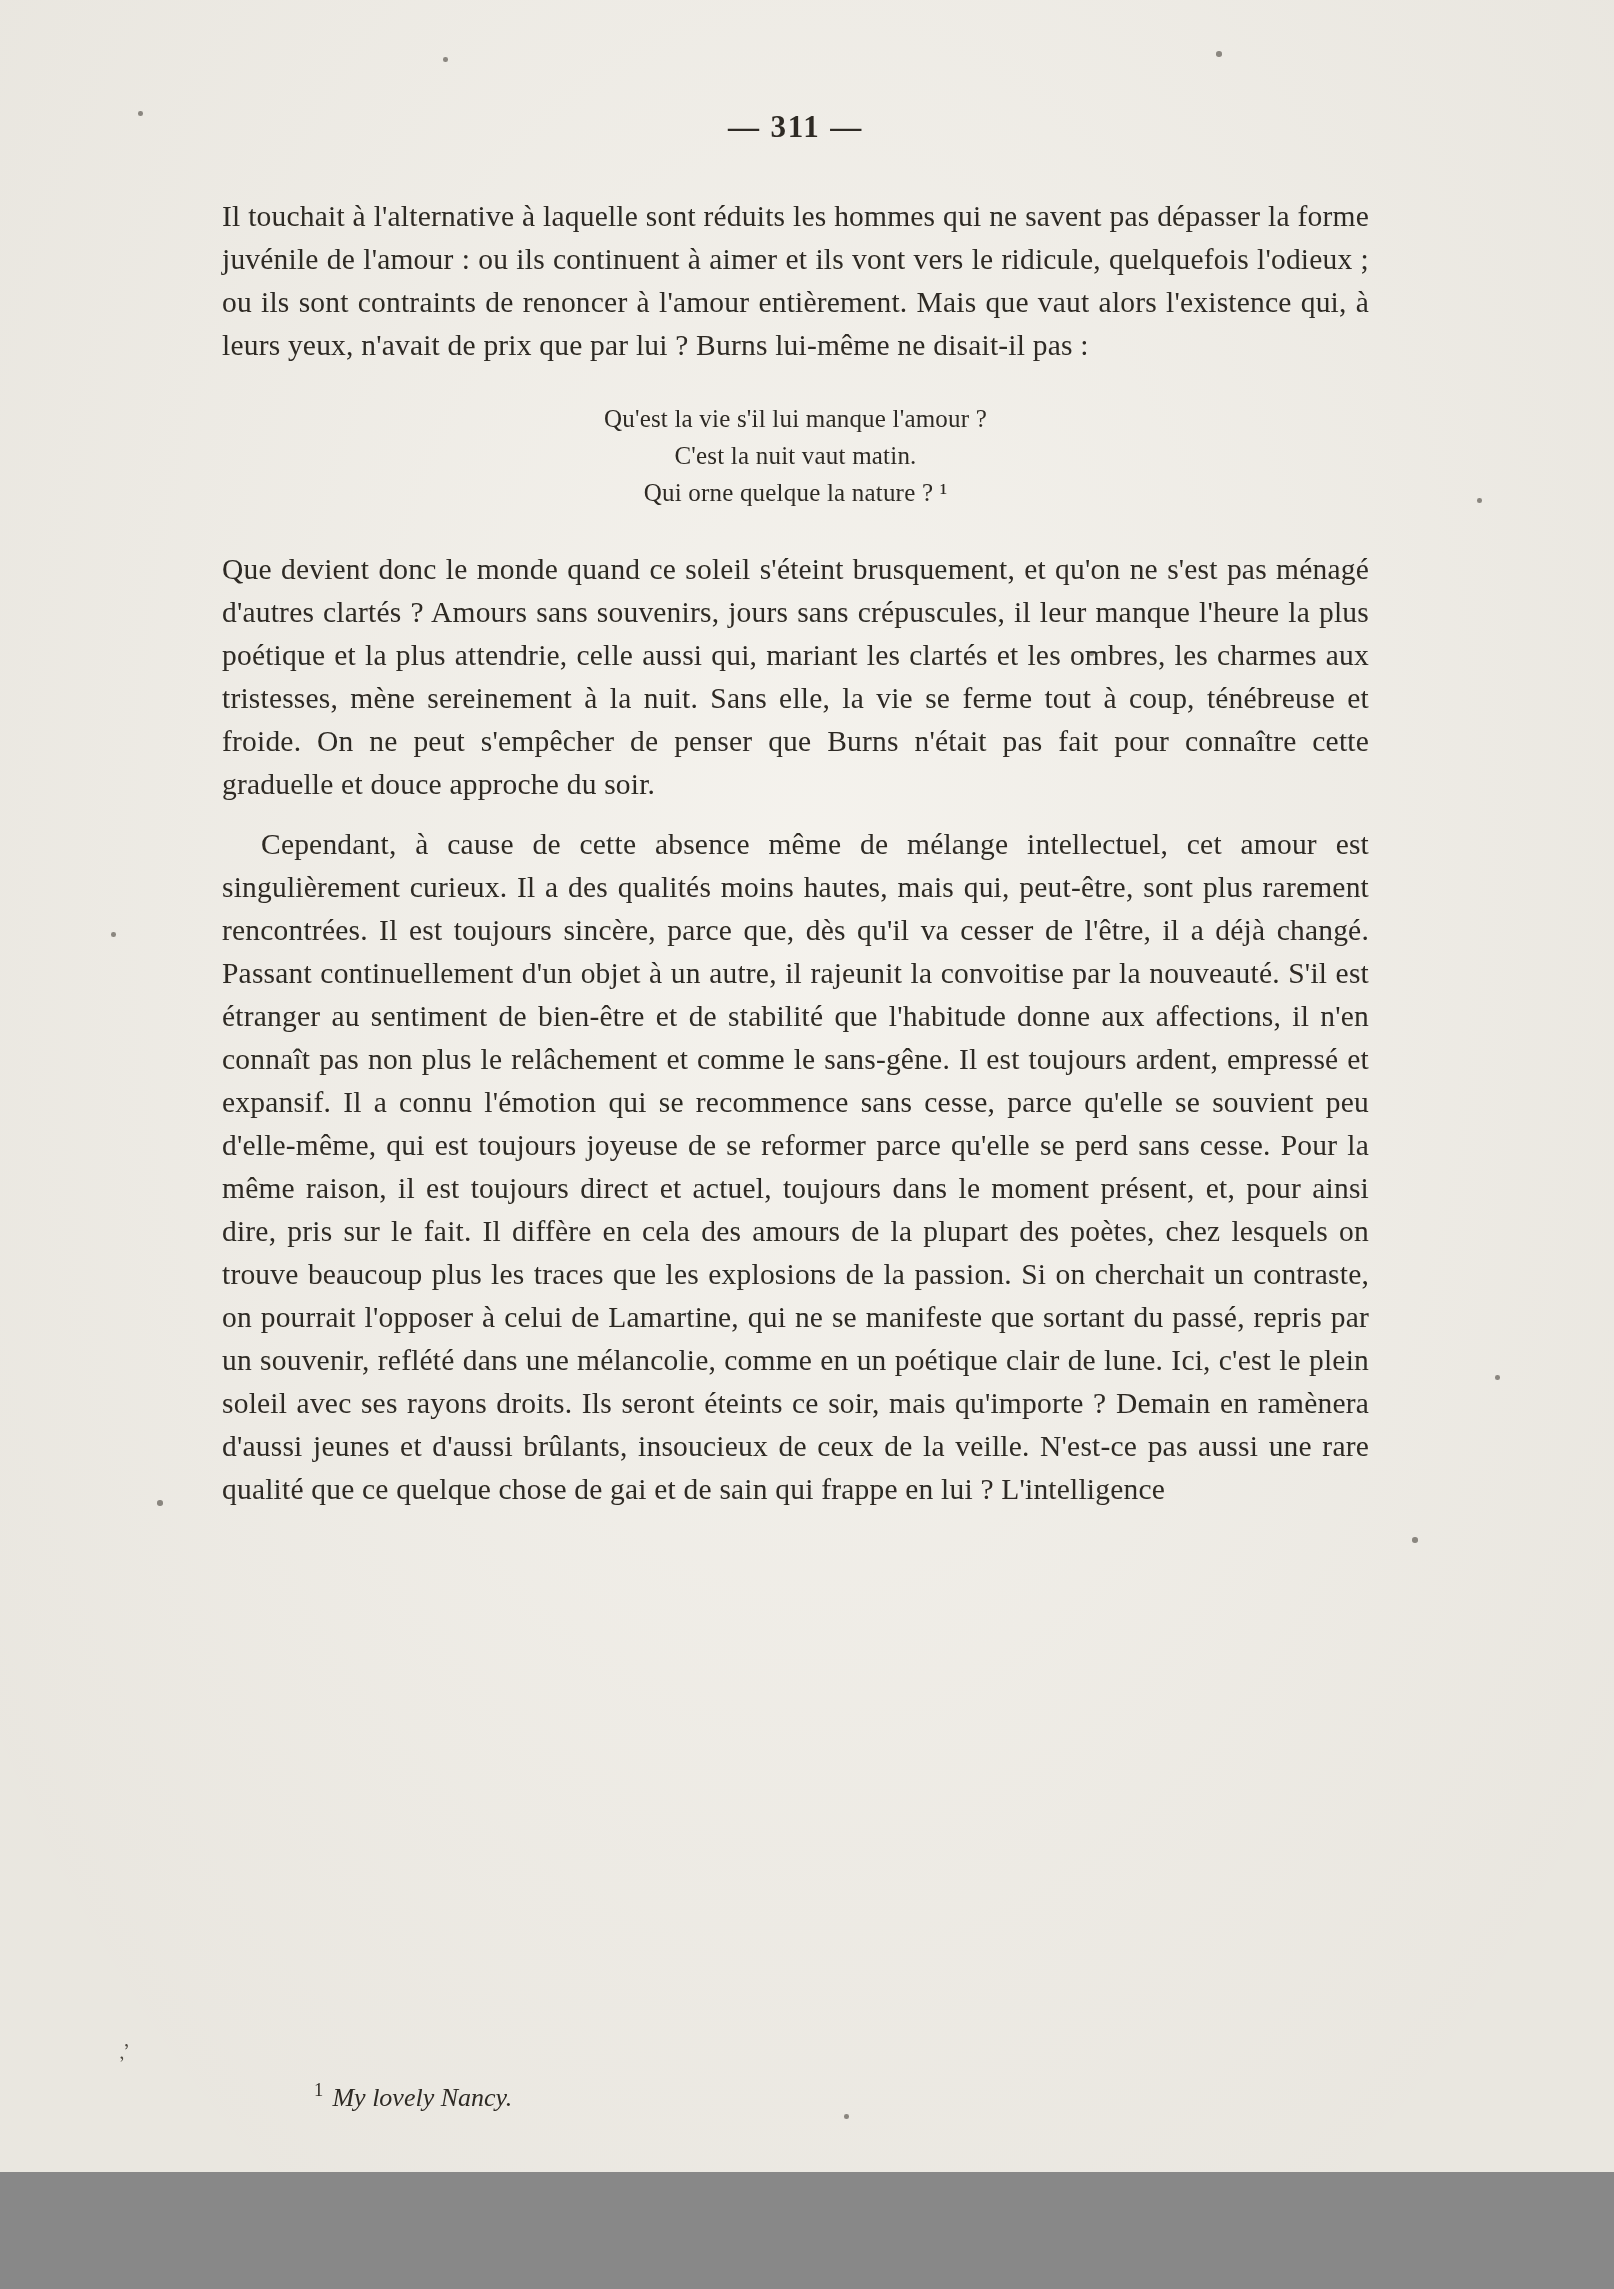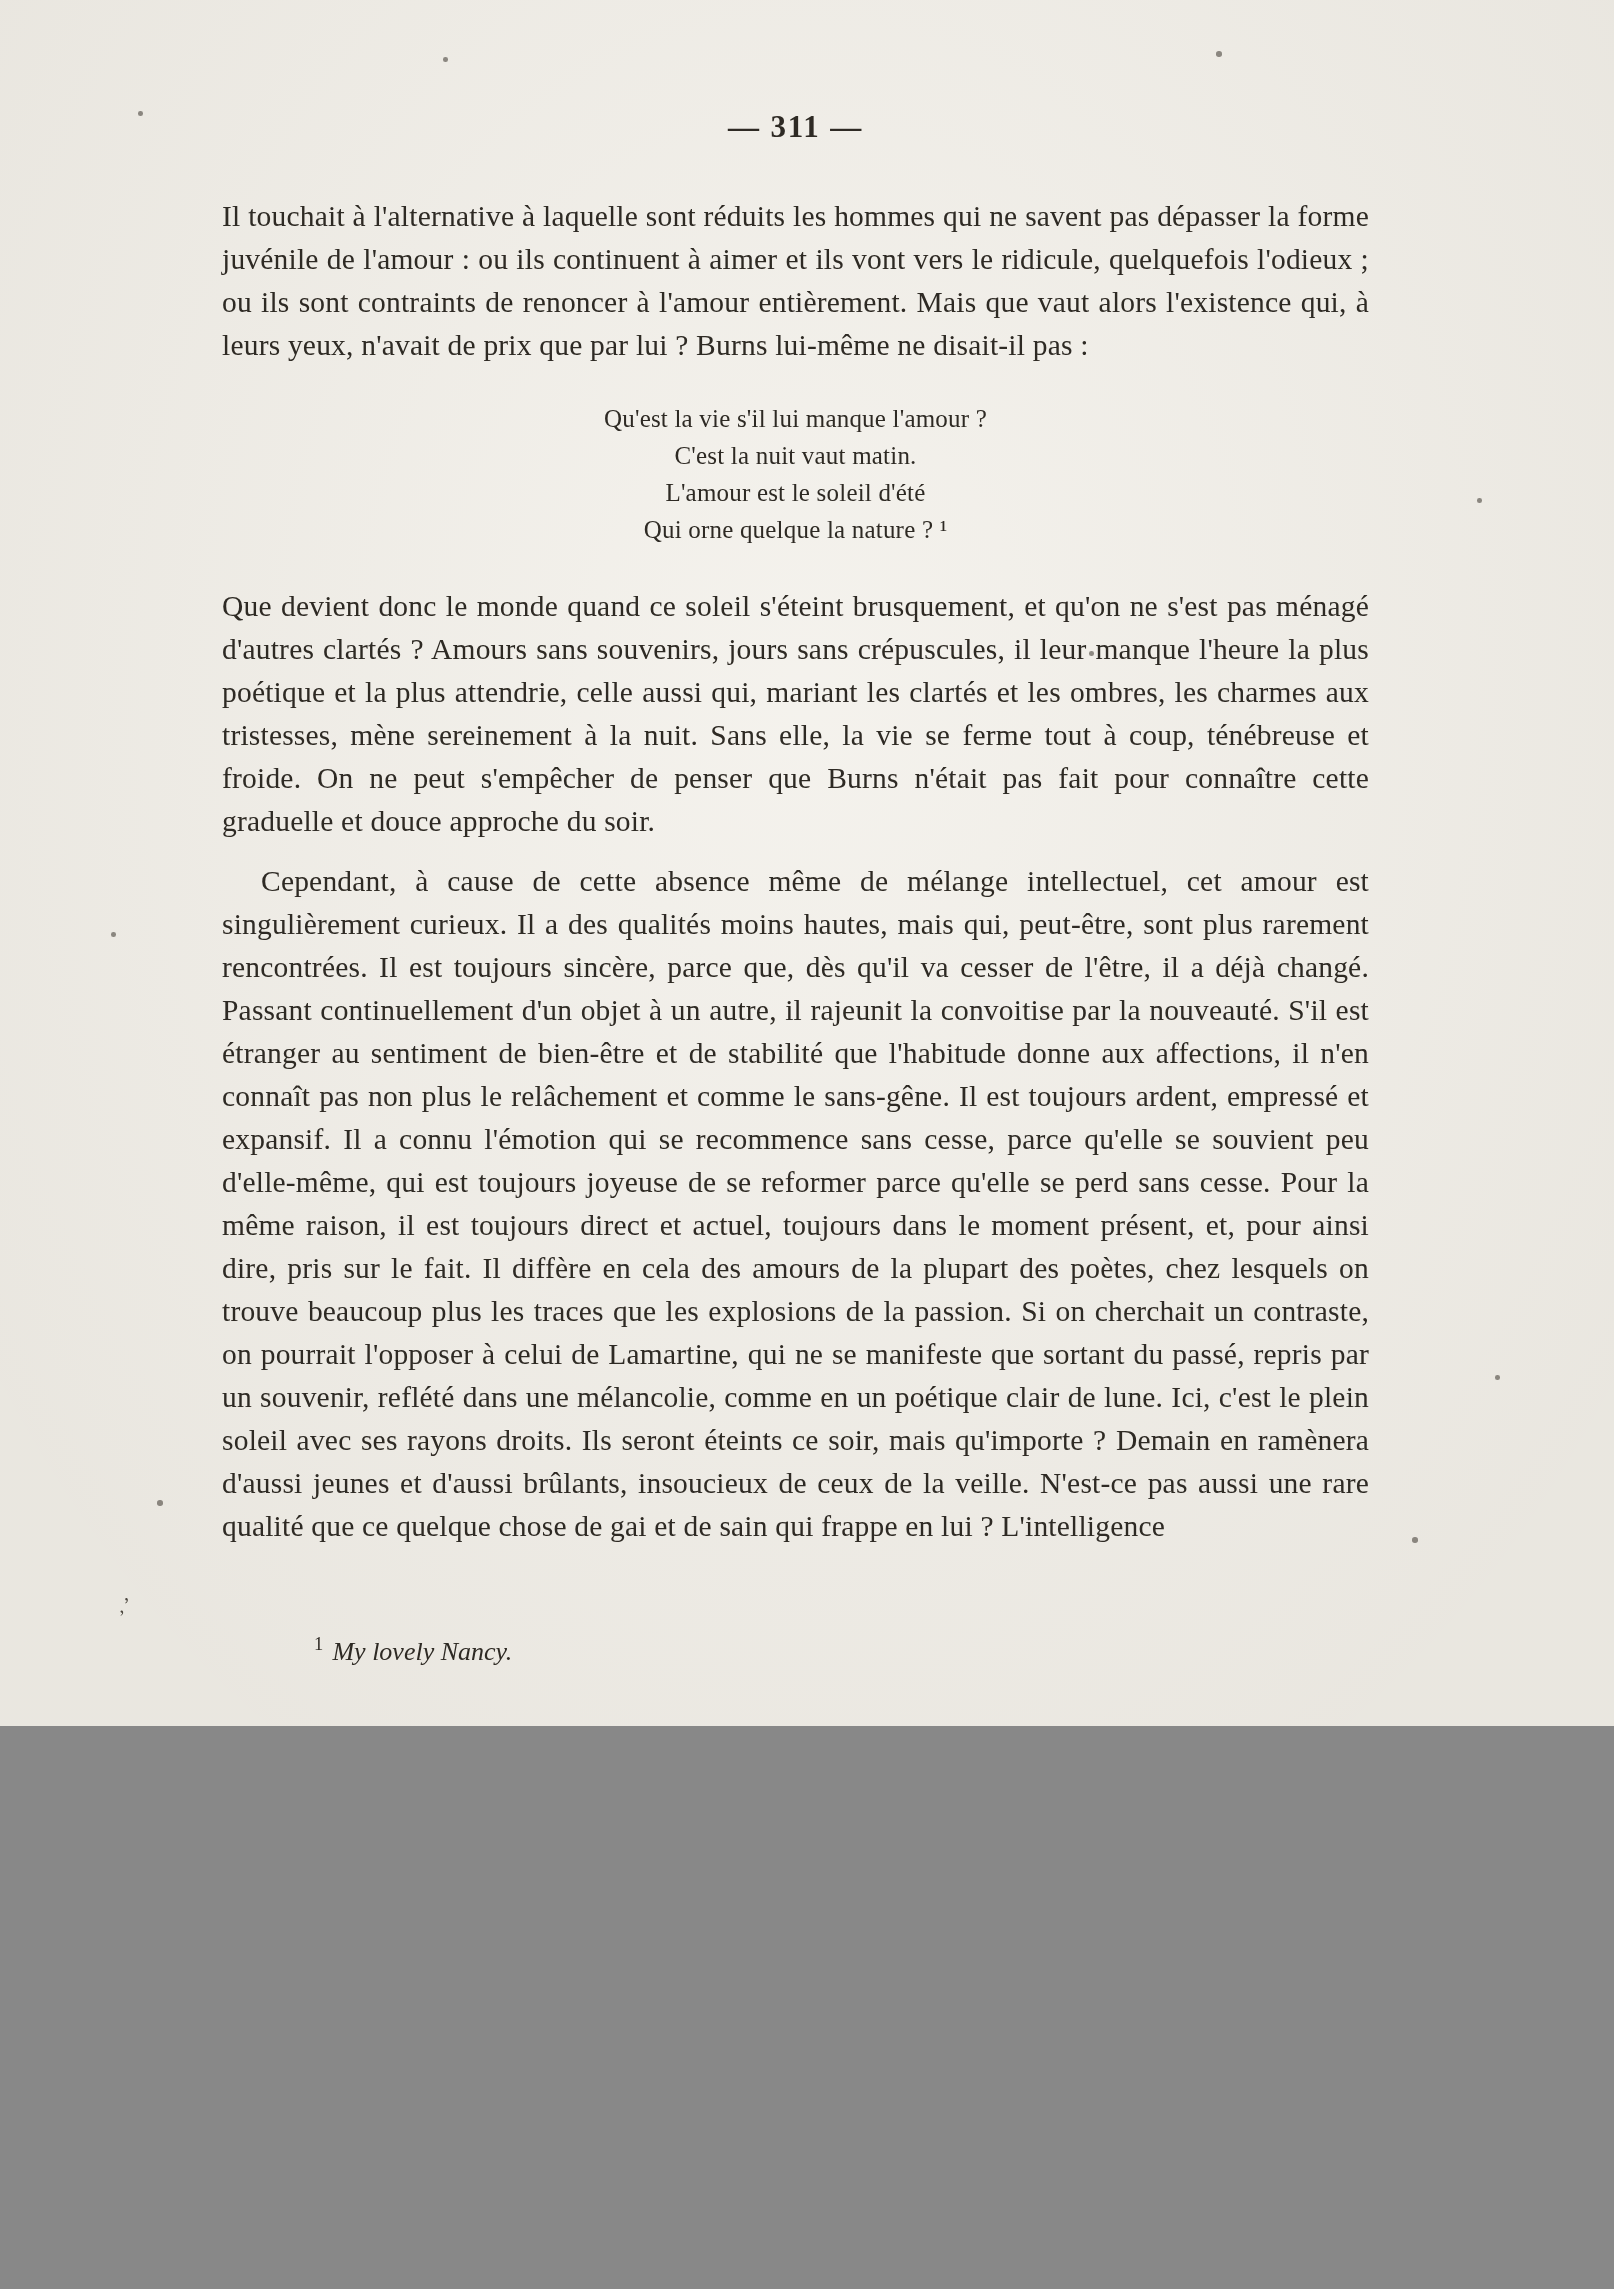--- a/index.html
+++ b/index.html
@@ -3,21 +3,21 @@
 <meta charset="utf-8">
 <style>
   html, body {
     margin: 0;
     padding: 0;
     background: #888;
   }
   .page {
     position: relative;
     width: 1614px;
-    height: 1726px;
+    height: 2172px;
     margin: 0 auto;
     background:
       radial-gradient(ellipse at 50% 40%, rgba(255,255,255,0.25), rgba(0,0,0,0.03) 85%),
       #f1eee7;
     color: #2e2a24;
     font-family: "Liberation Serif", "DejaVu Serif", serif;
     overflow: hidden;
     box-sizing: border-box;
     padding: 109px 245px 0 222px;
   }
@@ -91,21 +91,20 @@
 
   <div class="page-number">— 311 —</div>
 
   <div class="text-block">
 
     <p class="para">Il touchait à l'alternative à laquelle sont réduits les hommes qui ne savent pas dépasser la forme juvénile de l'amour : ou ils continuent à aimer et ils vont vers le ridicule, quelquefois l'odieux ; ou ils sont contraints de renoncer à l'amour entièrement. Mais que vaut alors l'existence qui, à leurs yeux, n'avait de prix que par lui ? Burns lui-même ne disait-il pas :</p>
 
     <div class="verse">
       <div class="verse-line">Qu'est la vie s'il lui manque l'amour ?</div>
       <div class="verse-line">C'est la nuit vaut matin.</div>
-      <div class="verse-line">L'amour est le soleil d'été</div>
       <div class="verse-line">Qui orne quelque la nature ? ¹</div>
     </div>
 
     <p class="para">Que devient donc le monde quand ce soleil s'éteint brusquement, et qu'on ne s'est pas ménagé d'autres clartés ? Amours sans souvenirs, jours sans crépuscules, il leur manque l'heure la plus poétique et la plus attendrie, celle aussi qui, mariant les clartés et les ombres, les charmes aux tristesses, mène sereinement à la nuit. Sans elle, la vie se ferme tout à coup, ténébreuse et froide. On ne peut s'empêcher de penser que Burns n'était pas fait pour connaître cette graduelle et douce approche du soir.</p>
 
     <p class="para indent-first">Cependant, à cause de cette absence même de mélange intellectuel, cet amour est singulièrement curieux. Il a des qualités moins hautes, mais qui, peut-être, sont plus rarement rencontrées. Il est toujours sincère, parce que, dès qu'il va cesser de l'être, il a déjà changé. Passant continuellement d'un objet à un autre, il rajeunit la convoitise par la nouveauté. S'il est étranger au sentiment de bien-être et de stabilité que l'habitude donne aux affections, il n'en connaît pas non plus le relâchement et comme le sans-gêne. Il est toujours ardent, empressé et expansif. Il a connu l'émotion qui se recommence sans cesse, parce qu'elle se souvient peu d'elle-même, qui est toujours joyeuse de se reformer parce qu'elle se perd sans cesse. Pour la même raison, il est toujours direct et actuel, toujours dans le moment présent, et, pour ainsi dire, pris sur le fait. Il diffère en cela des amours de la plupart des poètes, chez lesquels on trouve beaucoup plus les traces que les explosions de la passion. Si on cherchait un contraste, on pourrait l'opposer à celui de Lamartine, qui ne se manifeste que sortant du passé, repris par un souvenir, reflété dans une mélancolie, comme en un poétique clair de lune. Ici, c'est le plein soleil avec ses rayons droits. Ils seront éteints ce soir, mais qu'importe ? Demain en ramènera d'aussi jeunes et d'aussi brûlants, insoucieux de ceux de la veille. N'est-ce pas aussi une rare qualité que ce quelque chose de gai et de sain qui frappe en lui ? L'intelligence</p>
 
   </div>
 
   <div class="footnote">

